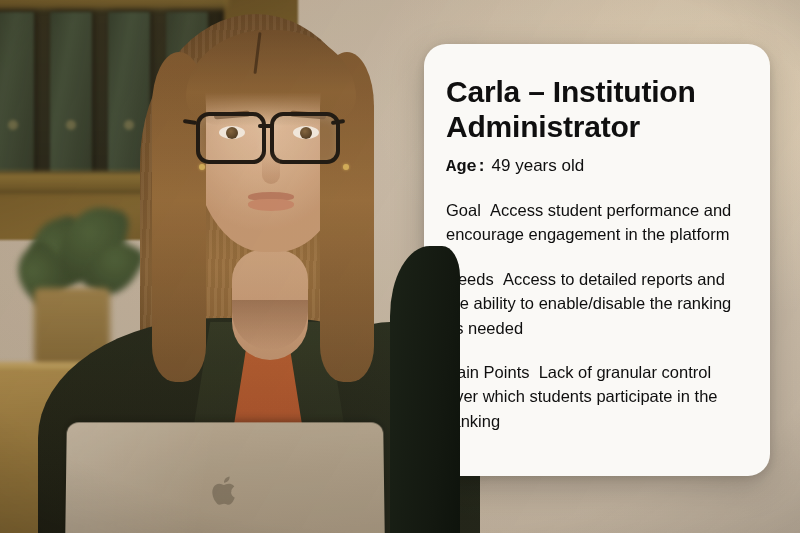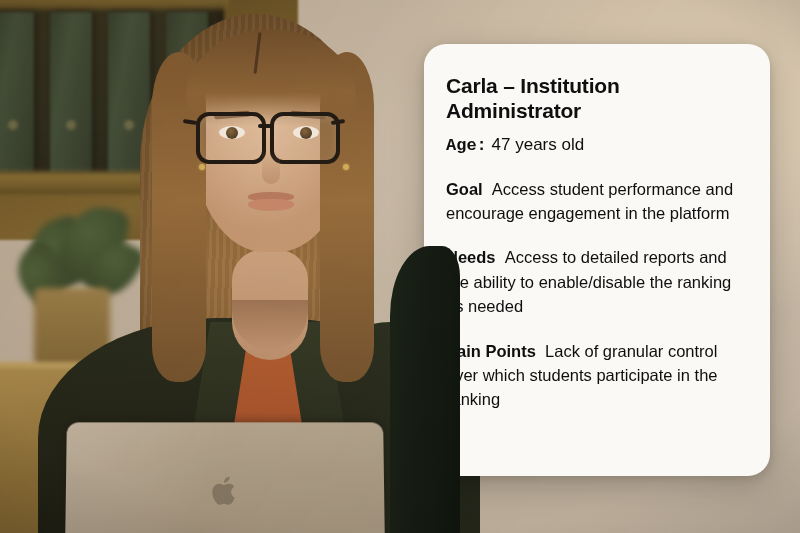--- a/index.html
+++ b/index.html
@@ -370,41 +370,41 @@
     left: 424px; top: 44px;
     width: 346px; height: 432px;
     background: #faf9f6;
     border-radius: 22px;
     box-shadow: 0 10px 34px rgba(0,0,0,.22), 0 2px 8px rgba(0,0,0,.12);
     padding: 30px 28px 0 22px;
     box-sizing: border-box;
     color: #0f0f0f;
   }
   .card-title {
-    font-size: 21px;
+    font-size: 30px;
     font-weight: bold;
     line-height: 1.18;
     letter-spacing: -.2px;
     margin: 0 0 10px 0;
     max-width: 260px;
   }
   .age-line {
     font-size: 17px;
     line-height: 1.3;
     margin: 0 0 20px 0;
   }
   .age-line .k { font-weight: bold; font-family: Liberation Mono, monospace; }
   .field { margin: 0 0 20px 0; }
   .field:last-child { margin-bottom: 0; }
   .field p {
     margin: 0;
     font-size: 16.5px;
     line-height: 1.48;
   }
-  .field .k { font-weight: bold; }
+  .field .k { font-weight: normal; }
   .field .k::after { content: "\00a0\00a0"; }
 
   
   .overlap-shoulder {
     position: absolute;
     left: 390px; top: 246px;
     width: 70px; height: 290px;
     background: linear-gradient(95deg, #1b2217 0%, #131810 70%, #0e130c 100%);
     border-radius: 40px 18px 0 0 / 70px 30px 0 0;
     filter: blur(.4px);
@@ -491,21 +491,21 @@
 
     <div class="grade"></div>
     <div class="warmth"></div>
   </div>
 
   <div class="card">
     <h1 class="card-title">Carla – Institution Administrator</h1>
 
     <p class="age-line">
       <span class="k">Age:</span>
-      <span>47 years old</span>
+      <span>49 years old</span>
     </p>
 
     <div class="field">
       <p>
         <span class="k">Goal</span><span>Access student performance and encourage engagement in the platform</span>
       </p>
     </div>
 
     <div class="field">
       <p>

